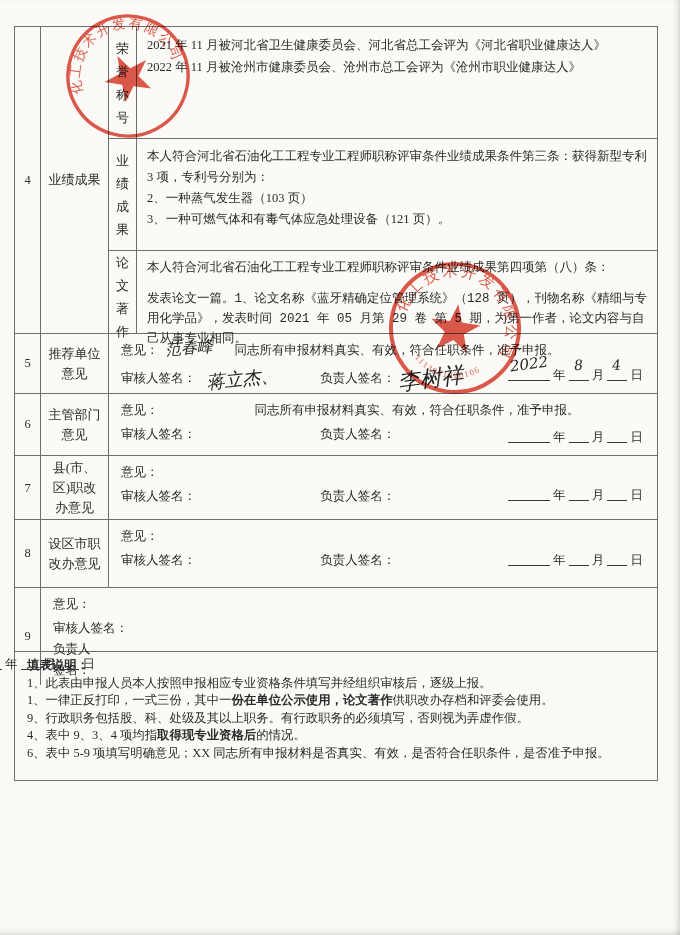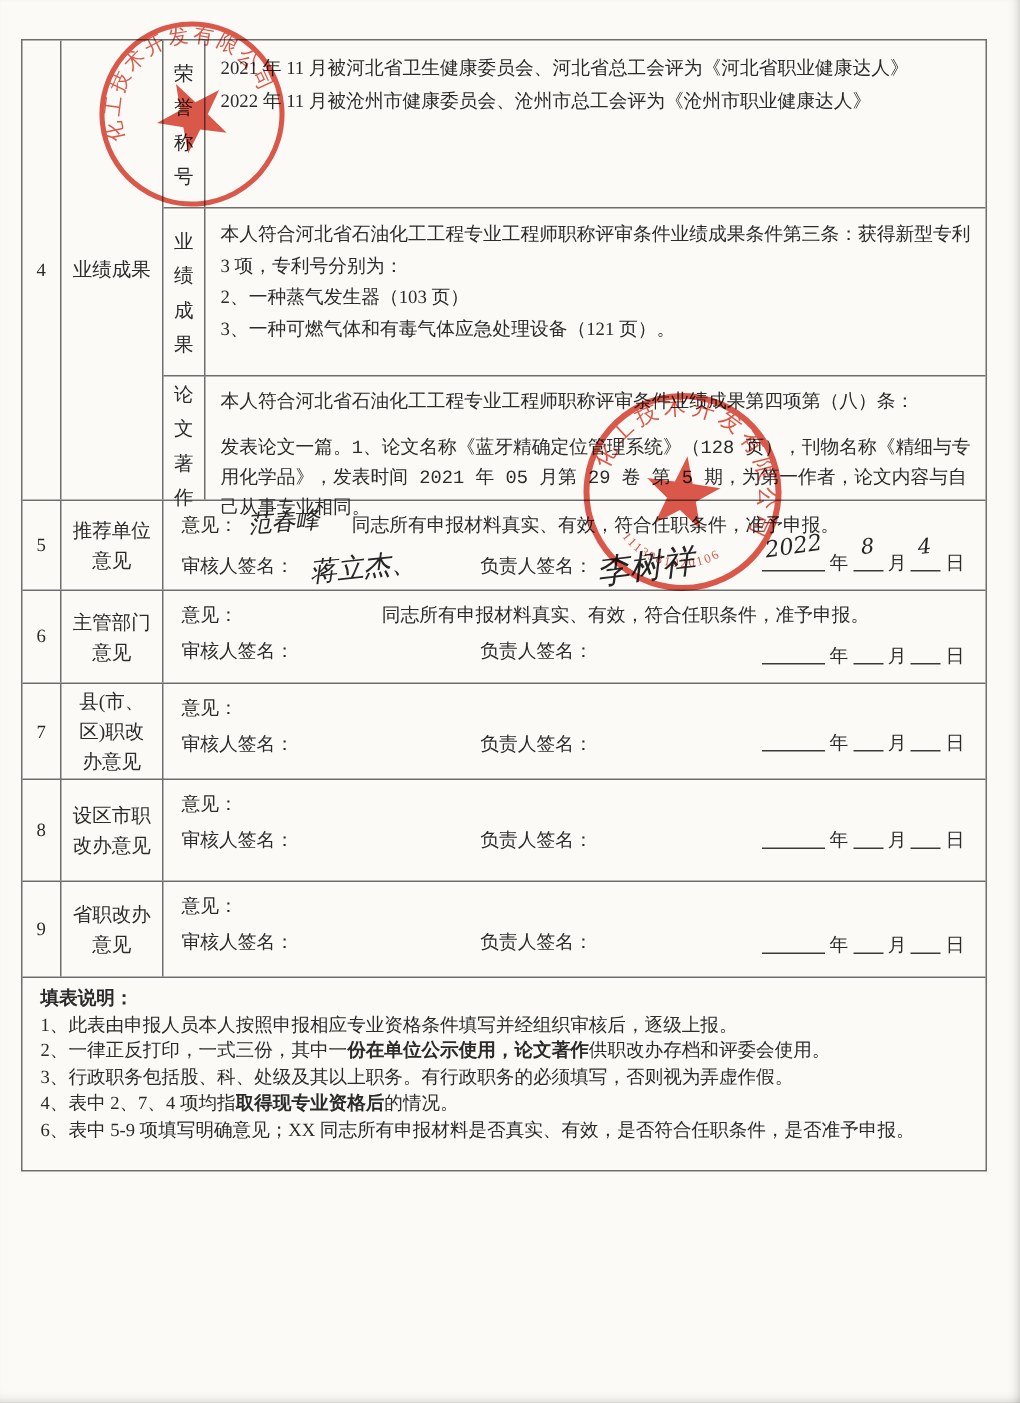--- a/index.html
+++ b/index.html
@@ -218,23 +218,20 @@
           <span class="blank md"></span>
           <span>日</span>
         </div>
       </div>
     </div>
 
     <div class="row" style="grid-template-columns:26px 68px 1fr;height:64px;">
       <div class="c center">
         <span>9</span>
       </div>
-      <div class="c center cat-cell">
-        <span>省职改办意见</span>
-      </div>
       <div class="c last op-content">
         <div class="op-line1">
           <span class="op-label">意见：</span>
         </div>
         <div class="sig-line">
           <span class="sig-left">审核人签名：</span>
           <span>负责人签名：</span>
         </div>
         <div class="date-line" style="bottom:10px;">
           <span class="blank y"></span>
@@ -244,23 +241,23 @@
           <span class="blank md"></span>
           <span>日</span>
         </div>
       </div>
     </div>
 
     <div class="row" style="grid-template-columns:1fr;height:128px;">
       <div class="c last notes">
         <div class="t">填表说明：</div>
         <div><span>1、此表由申报人员本人按照申报相应专业资格条件填写并经组织审核后，逐级上报。</span></div>
-        <div><span>2、一律正反打印，一式三份，其中一</span><b>份在单位公示使用，论文著作</b><span>供职改办存档和评委会使用。</span></div>
-        <div><span>3、行政职务包括股、科、处级及其以上职务。有行政职务的必须填写，否则视为弄虚作假。</span></div>
-        <div><span>4、表中 2、7、4 项均指</span><b>取得现专业资格后</b><span>的情况。</span></div>
+        <div><span>1、一律正反打印，一式三份，其中一</span><b>份在单位公示使用，论文著作</b><span>供职改办存档和评委会使用。</span></div>
+        <div><span>9、行政职务包括股、科、处级及其以上职务。有行政职务的必须填写，否则视为弄虚作假。</span></div>
+        <div><span>4、表中 9、3、4 项均指</span><b>取得现专业资格后</b><span>的情况。</span></div>
         <div><span>6、表中 5-9 项填写明确意见；XX 同志所有申报材料是否真实、有效，是否符合任职条件，是否准予申报。</span></div>
       </div>
     </div>
 
   </div>
 
   <svg class="stamp stamp1" width="152" height="148" viewBox="0 0 152 148">
     <defs>
       <path id="arcTop1" d="M 28 74 A 48 48 0 1 1 124 74 A 48 48 0 1 1 28 74"></path>
     </defs>

